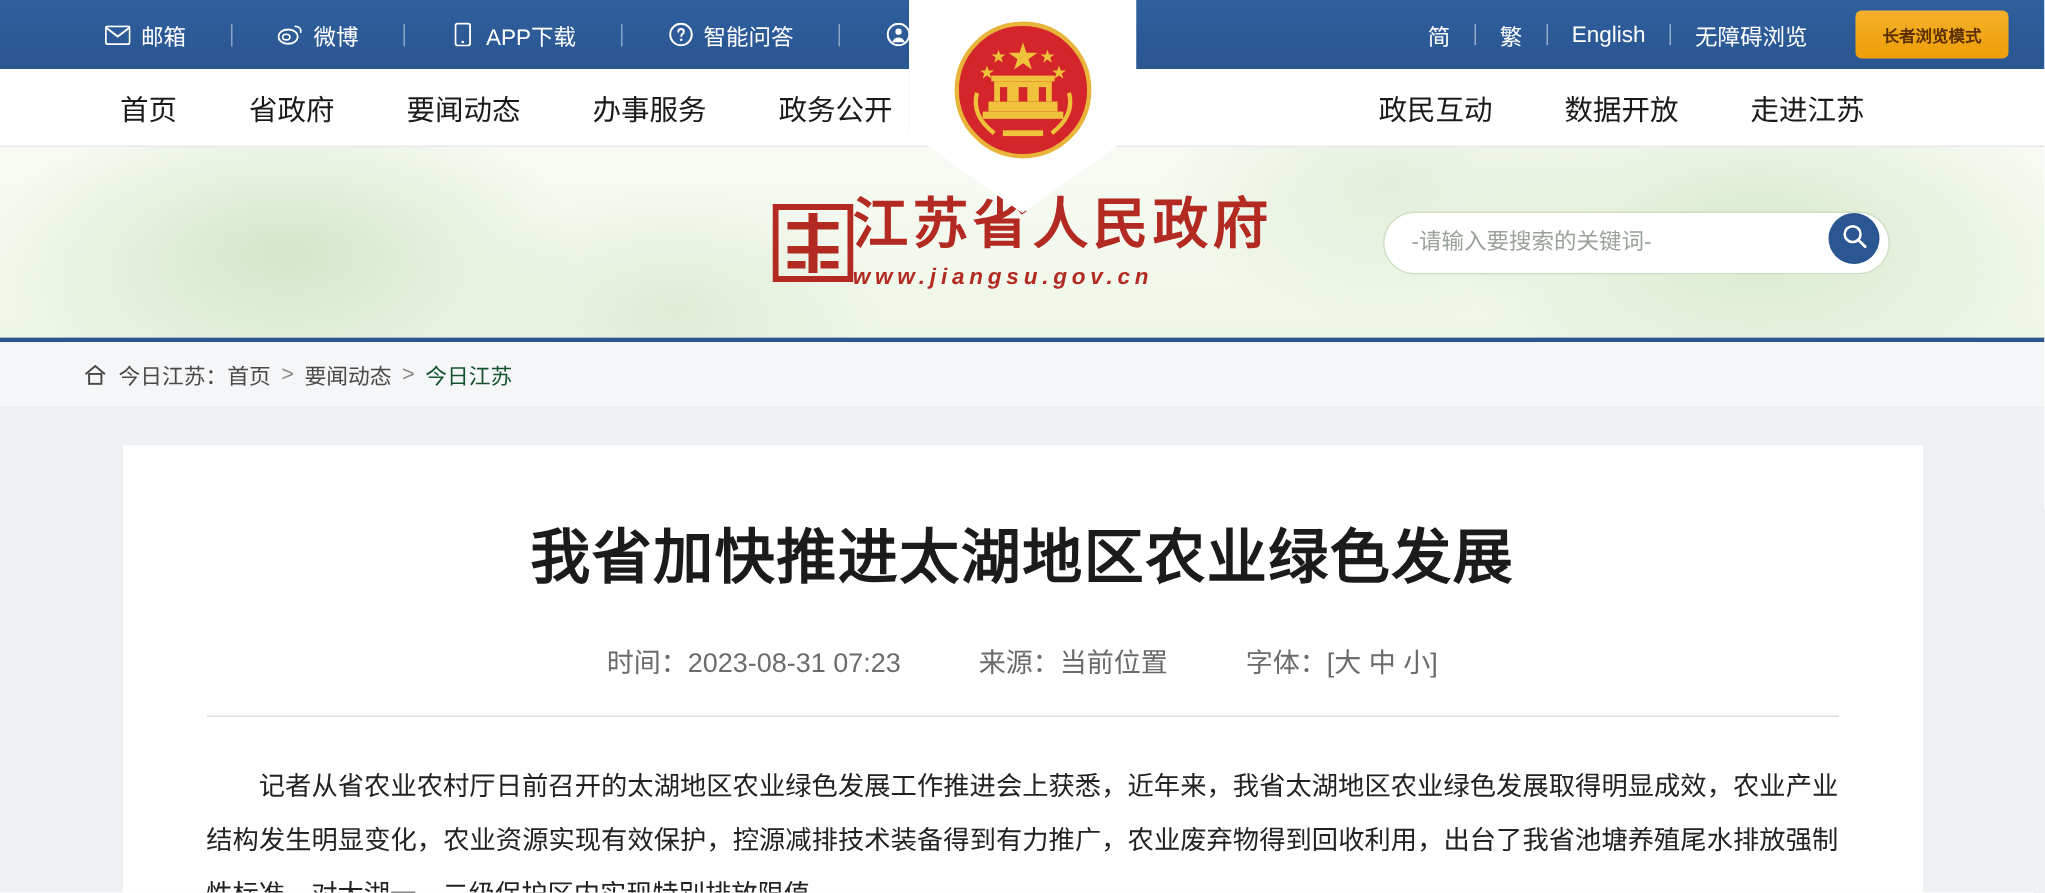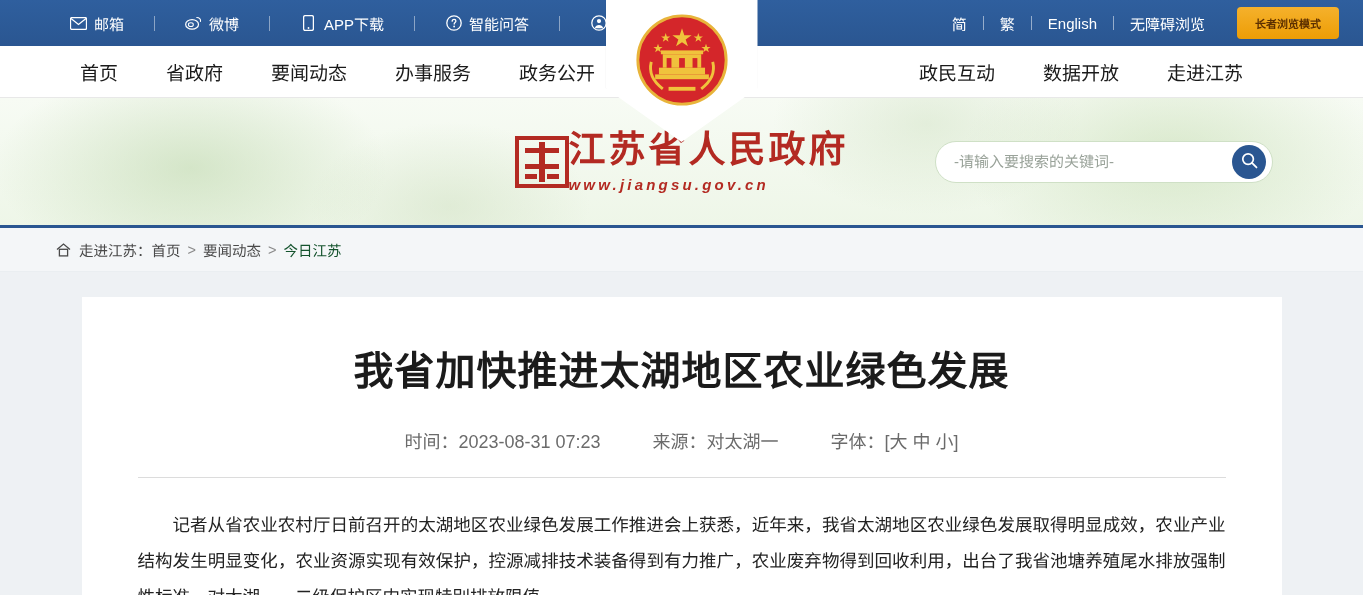--- a/index.html
+++ b/index.html
@@ -137,30 +137,29 @@
     font-size: 15px;
     color: #b32a22;
     letter-spacing: 3.2px;
     margin-top: 6px;
     font-weight: bold;
     font-style: italic;
   }
 
   .search-box {
     position: absolute;
-    right: 90px;
+    right: 103px;
     top: 50%;
     transform: translateY(-50%);
     width: 338px;
     height: 42px;
     background: #ffffff;
     border: 1px solid #cfe0c6;
     border-radius: 21px;
     display: flex;
-    align-items: center;
     padding: 0 6px 0 18px;
   }
   .search-input {
     flex: 1;
     border: 0;
     outline: 0;
     font-size: 15px;
     color: #333;
     background: transparent;
     font-family: "Liberation Sans", sans-serif;
@@ -391,38 +390,38 @@
   </div>
 </div>
 
 <div class="crumb-bar">
   <span class="crumb-home">
     <svg width="15" height="14" viewBox="0 0 15 14">
         <path d="M1 6.5 L7.5 1 L14 6.5" fill="none" stroke="#4a4a4a" stroke-width="1.3"></path>
         <rect x="3.4" y="6.3" width="8.2" height="6.6" fill="none" stroke="#4a4a4a" stroke-width="1.3"></rect>
       </svg>
   </span>
-  <span>走进江苏：</span>
+  <span>今日江苏：</span>
   <span class="crumb-link">首页</span>
   <span class="crumb-sep">&gt;</span>
   <span class="crumb-link">要闻动态</span>
   <span class="crumb-sep">&gt;</span>
   <span class="crumb-label">今日江苏</span>
 </div>
 
 <div class="page-body">
   <div class="article">
     <h1 class="article-title">我省加快推进太湖地区农业绿色发展</h1>
 
     <div class="article-meta">
       <span>
         <span>时间：</span><span>2023-08-31 07:23</span>
       </span>
       <span>
-        <span>来源：</span><span>对太湖一</span>
+        <span>来源：</span><span>当前位置</span>
       </span>
       <span class="fontsize-group">字体：[大 中 小]</span>
     </div>
 
     <div class="divider"></div>
 
     <div class="article-content">
       <p>记者从省农业农村厅日前召开的太湖地区农业绿色发展工作推进会上获悉，近年来，我省太湖地区农业绿色发展取得明显成效，农业产业结构发生明显变化，农业资源实现有效保护，控源减排技术装备得到有力推广，农业废弃物得到回收利用，出台了我省池塘养殖尾水排放强制性标准，对太湖一、二级保护区内实现特别排放限值。</p>
     </div>
   </div>

